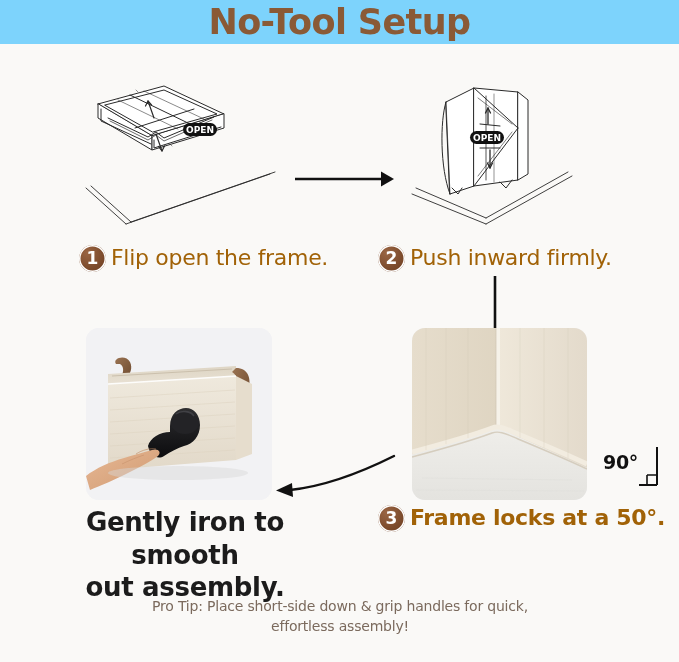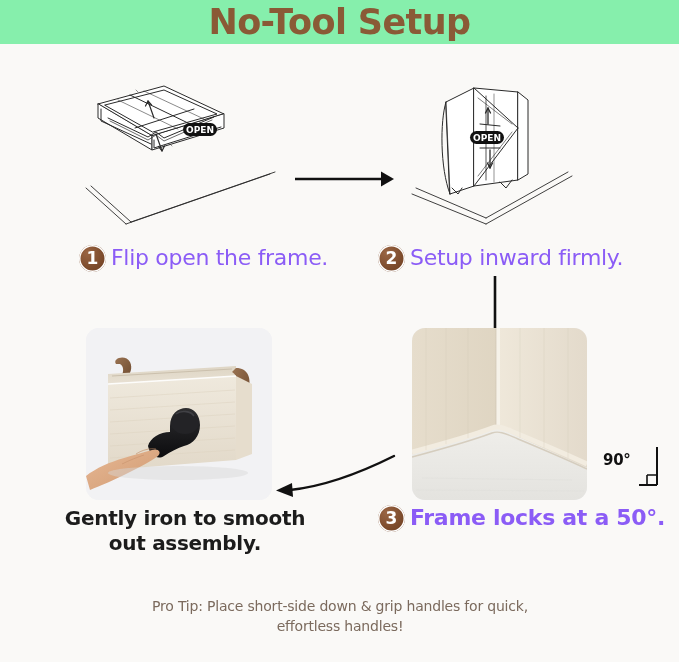--- a/index.html
+++ b/index.html
@@ -23,21 +23,21 @@
     height: 662px;
     background: #faf9f7;
   }
 
   
   .title-strip {
     position: absolute;
     left: 0; top: 0;
     width: 679px;
     height: 44px;
-    background: #86efac;
+    background: #7dd3fc;
     display: flex;
     align-items: center;
     justify-content: center;
   }
 
   .title-text {
     font-family: "DejaVu Sans", sans-serif;
     font-size: 35px;
     font-weight: bold;
     letter-spacing: -0.6px;
@@ -90,21 +90,21 @@
     font-family: "DejaVu Sans", sans-serif;
     font-size: 17px;
     font-weight: bold;
     line-height: 1;
     box-shadow: 0 0 0 1.5px #ffffff inset;
   }
 
   .caption-text {
     font-family: "DejaVu Sans", sans-serif;
     font-size: 22px;
-    color: #8b5cf6;
+    color: #a16207;
     line-height: 1.1;
     letter-spacing: -0.3px;
   }
 
   .caption-text.bold { font-weight: bold; }
 
   
   .photo-card {
     position: absolute;
     border-radius: 13px;
@@ -122,36 +122,36 @@
     position: absolute;
     left: 603px;
     top: 447px;
     width: 56px;
     height: 45px;
   }
   #angle-marker .angle-label {
     position: absolute;
     left: 0; top: 4px;
     font-family: "DejaVu Sans", sans-serif;
-    font-size: 15px;
+    font-size: 19px;
     font-weight: bold;
     color: #111111;
     letter-spacing: -0.3px;
   }
   #angle-marker svg { position: absolute; left: 36px; top: 0; }
 
   
   #caption-iron {
     position: absolute;
     left: 30px;
     top: 506px;
     width: 310px;
     text-align: center;
     font-family: "DejaVu Sans", sans-serif;
-    font-size: 20px;
+    font-size: 26px;
     font-weight: bold;
     color: #1c1c1c;
     line-height: 1.25;
     letter-spacing: -0.3px;
   }
 
   
   #pro-tip {
     position: absolute;
     left: 55px;
@@ -268,21 +268,21 @@
     </svg>
   </div>
 
   <div class="caption-row" id="caption-step1">
     <span class="badge">1</span>
     <span class="caption-text">Flip open the frame.</span>
   </div>
 
   <div class="caption-row" id="caption-step2">
     <span class="badge">2</span>
-    <span class="caption-text">Setup inward firmly.</span>
+    <span class="caption-text">Push inward firmly.</span>
   </div>
 
   <div class="arrow" id="arrow-2-3">
     <svg viewBox="0 0 14 54" width="14" height="54" xmlns="http://www.w3.org/2000/svg">
       <path d="M7 0 L7 52" stroke="#111111" stroke-width="2.6" fill="none"></path>
     </svg>
   </div>
 
   <div class="photo-card" id="photo-iron">
     <svg viewBox="0 0 186 172" preserveAspectRatio="none" xmlns="http://www.w3.org/2000/svg">
@@ -413,16 +413,16 @@
     <span class="caption-text bold">Frame locks at a 50°.</span>
   </div>
 
   <div id="caption-iron">
     <div>Gently iron to smooth</div>
     <div>out assembly.</div>
   </div>
 
   <div id="pro-tip">
     <div>Pro Tip: Place short-side down &amp; grip handles for quick,</div>
-    <div>effortless handles!</div>
+    <div>effortless assembly!</div>
   </div>
 
 </div>
 
 </body></html>

